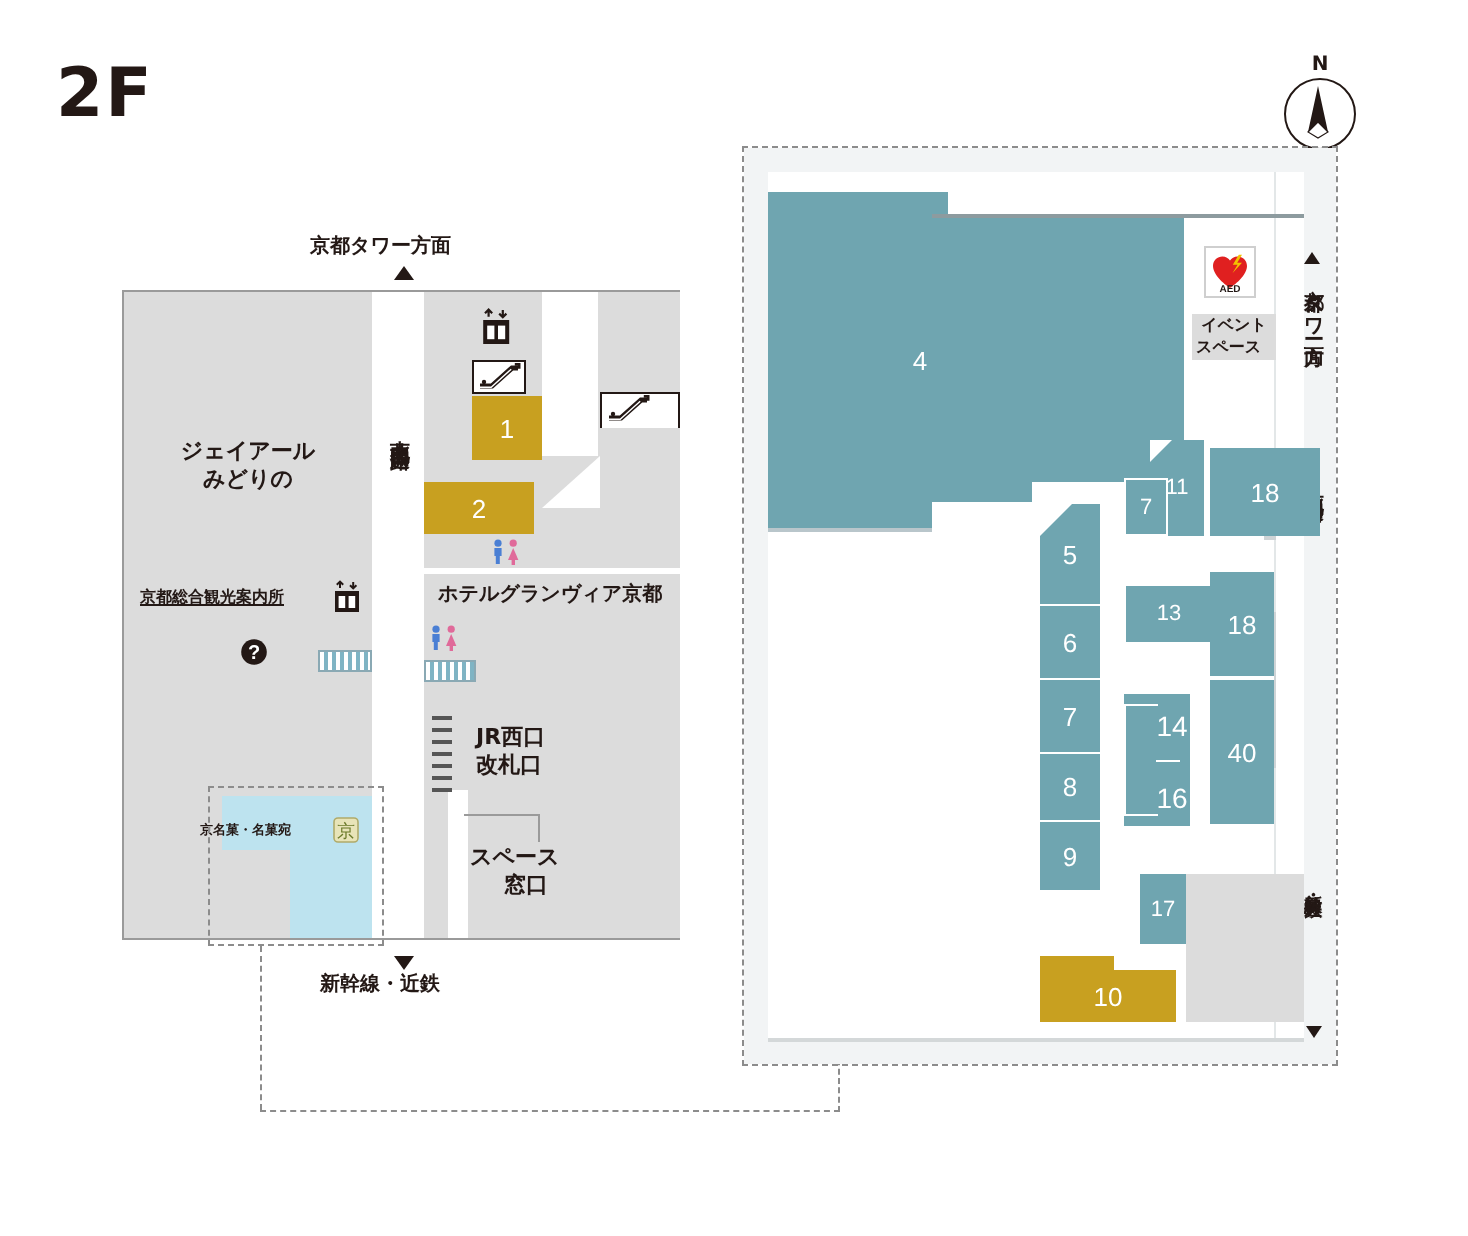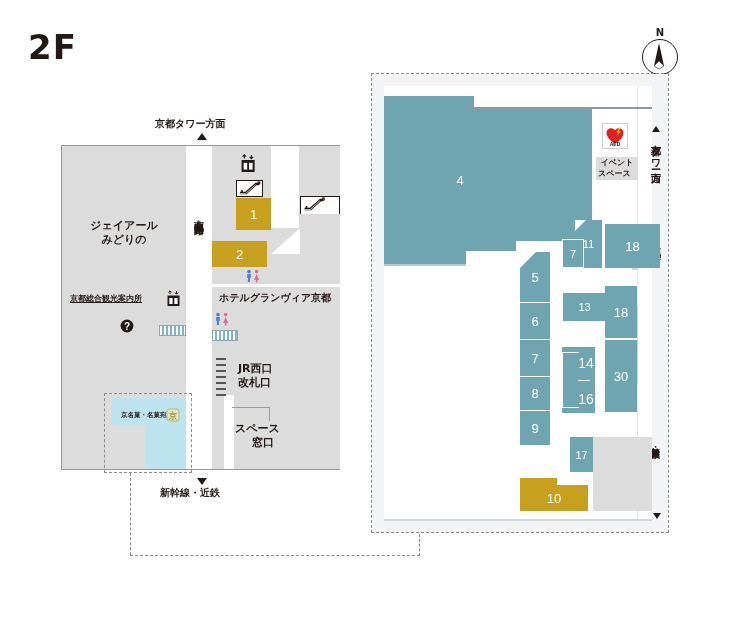--- a/index.html
+++ b/index.html
@@ -150,21 +150,21 @@
     </svg>
   </div>
 
   <div class="abs stairs" style="left:159px;top:325px;width:27px;height:11px;"></div>
 
   <div class="abs bldg" style="left:62px;top:371px;width:50px;height:98px;"></div>
   <div class="abs bldg" style="left:112px;top:425px;width:33px;height:44px;"></div>
 
   <div class="abs cyan" style="left:111px;top:398px;width:75px;height:71px;"></div>
   <div class="abs bldg" style="left:111px;top:425px;width:34px;height:44px;"></div>
-  <div class="abs jp lbl-sm" style="left:121px;top:412px;font-size:6.5px;letter-spacing:0;">京名菓・名菓宛</div>
+  <div class="abs jp lbl-sm" style="left:100px;top:412px;font-size:6.5px;letter-spacing:0;">京名菓・名菓宛</div>
   <div class="abs" style="left:166px;top:408px;width:14px;height:14px;">
     <svg width="14" height="14" viewBox="0 0 14 14">
       <rect x="1" y="1" width="12" height="12" rx="2" fill="#e8e4b8" stroke="#b0ab6a" stroke-width="0.8"></rect>
       <text x="7" y="10.5" font-size="9" fill="#6b7a2a" text-anchor="middle" font-family="DejaVu Sans, sans-serif">京</text>
     </svg>
   </div>
 
   <div class="abs dashed" style="left:104px;top:393px;width:88px;height:80px;background:transparent;"></div>
 
   <div class="abs dashline-v" style="left:130px;top:473px;height:82px;"></div>
@@ -336,20 +336,20 @@
        box-sizing:border-box;border-right:none;"></div>
   <div class="abs" style="left:578px;top:380px;width:12px;height:1.2px;background:#ffffff;"></div>
   <div class="abs jp shop shop-xs" style="left:578px;top:356px;width:16px;height:13px;">14</div>
   <div class="abs jp shop shop-xs" style="left:562px;top:373px;width:16px;height:13px;margin-left:35px;">15</div>
   <div class="abs jp shop shop-xs" style="left:578px;top:392px;width:16px;height:13px;">16</div>
 
   <div class="abs teal shop shop-s" style="left:570px;top:437px;width:23px;height:35px;">17</div>
 
   <div class="abs teal shop" style="left:605px;top:224px;width:55px;height:44px;">18</div>
   <div class="abs teal shop" style="left:605px;top:286px;width:32px;height:52px;">18</div>
-  <div class="abs teal shop" style="left:605px;top:340px;width:32px;height:72px;">30</div>
+  <div class="abs teal shop" style="left:605px;top:340px;width:32px;height:72px;">40</div>
   <div class="abs" style="left:605px;top:338px;width:32px;height:1.6px;background:#ffffff;"></div>
 
   <div class="abs bldg" style="left:593px;top:437px;width:59px;height:74px;"></div>
 
   <div class="abs" style="left:384px;top:519px;width:268px;height:1.5px;background:#d4d8d9;"></div>
 
 </div>
 
 </body></html>

